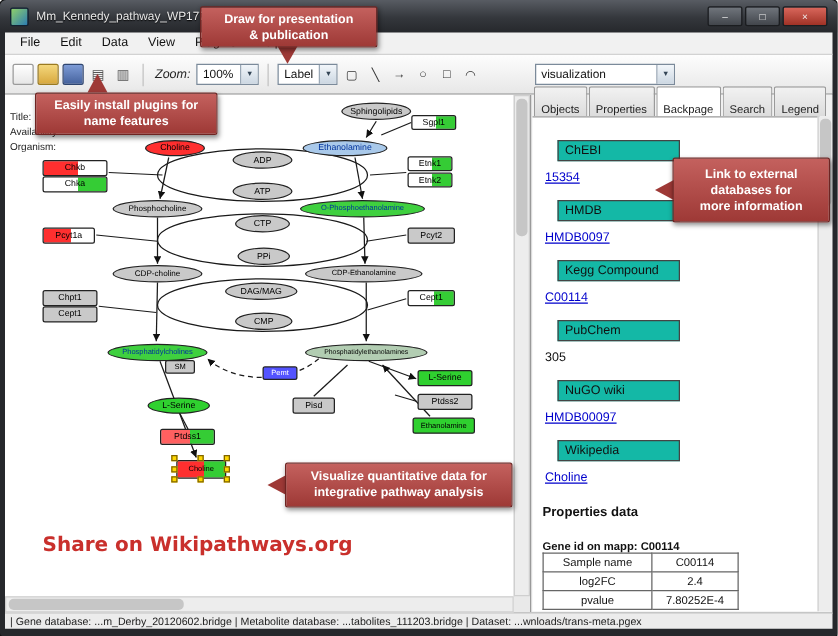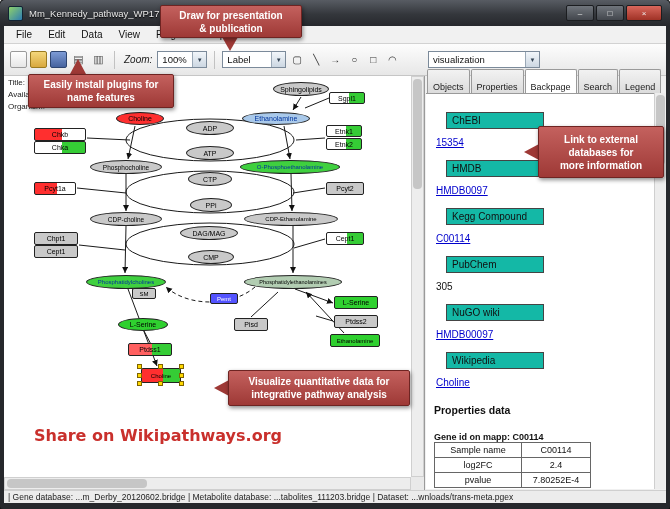--- a/index.html
+++ b/index.html
@@ -20,31 +20,31 @@
   .tb-ic{display:inline-flex;align-items:center;justify-content:center;width:15px;height:15px;font-size:11px;color:#555;border:1px solid transparent;border-radius:2px;}
   .ic-new{background:linear-gradient(#fff,#e6e6e6);border:1px solid #9a9a9a;}
   .ic-open{background:linear-gradient(#f4d77c,#d8a83e);border:1px solid #9a7a20;}
   .ic-save{background:linear-gradient(#7d9bd6,#46639e);border:1px solid #2e4570;}
   .sep{width:1px;height:18px;background:#c2c2c2;margin:0 4px;}
   .zoom-label{font-size:10px;color:#222;margin:0 2px;font-style:italic;}
   .combo{display:inline-flex;align-items:center;height:17px;background:#fff;border:1px solid #7b8a9a;box-sizing:border-box;}
   .combo .txt{font-size:9.5px;color:#111;padding:0 4px;white-space:nowrap;overflow:hidden;flex:1;}
   .combo .arr{width:13px;height:100%;background:linear-gradient(#f2f6fa,#ccd7e2);border-left:1px solid #9aa8b6;display:flex;align-items:center;justify-content:center;font-size:6px;color:#345;}
   .combo.zoom{width:50px;}
-  .combo.labelc{width:64px;}
+  .combo.labelc{width:48px;}
   .combo.viz{position:absolute;left:424px;top:7px;width:112px;}
   .tool{display:inline-flex;align-items:center;justify-content:center;width:16px;height:16px;font-size:10px;color:#333;}
   
   .canvas{position:absolute;left:4px;top:76px;width:420px;height:414px;background:#e9e9e9;}
   .draw-area{position:absolute;left:0;top:0;width:407px;height:401px;background:#fff;border-right:1px solid #bbb;overflow:hidden;}
   #edge-svg{position:absolute;left:0;top:0;pointer-events:none;}
   #nodes{position:absolute;left:0;top:0;width:407px;height:401px;}
   .node{position:absolute;border:1px solid #222;display:flex;align-items:center;justify-content:center;white-space:nowrap;overflow:hidden;z-index:2;box-sizing:border-box;}
   .handle{position:absolute;width:5px;height:5px;background:#ffd800;border:1px solid #7e6300;z-index:3;box-sizing:border-box;}
-  .side-label{position:absolute;left:4px;font-size:8px;color:#222;z-index:1;}
+  .side-label{position:absolute;left:4px;font-size:8px;color:#222;z-index:1;margin-top:11px;}
   .share{position:absolute;left:30px;top:350px;font-size:16px;font-weight:bold;color:#c9302c;font-family:"DejaVu Sans",sans-serif;text-shadow:1px 1px 0 #fff,-1px -1px 0 #fff,1px -1px 0 #fff,-1px 1px 0 #fff;}
   .vscroll{position:absolute;left:407px;top:0;width:13px;height:401px;background:#ededed;border:1px solid #cfcfcf;box-sizing:border-box;}
   .hscroll{position:absolute;left:0;top:401px;width:407px;height:13px;background:#ededed;border:1px solid #cfcfcf;box-sizing:border-box;}
   .thumb{position:absolute;left:1px;width:9px;background:#c6c6c6;border-radius:4px;}
   .thumbh{position:absolute;top:1px;height:9px;background:#c6c6c6;border-radius:4px;}
   
   .rightpanel{position:absolute;left:424px;top:76px;width:242px;height:414px;background:#f0f0f0;border-left:1px solid #9a9a9a;box-sizing:border-box;}
   #tabs{display:flex;height:17px;align-items:flex-end;padding-left:2px;}
   .tab{font-size:9px;color:#222;padding:12px 5px 1px 5px;background:linear-gradient(#f2f2f2,#dcdcdc);border:1px solid #9a9a9a;border-bottom:none;margin-right:1px;border-radius:2px 2px 0 0;}
   .tab.active{background:#fff;position:relative;top:1px;padding-bottom:2px;}

